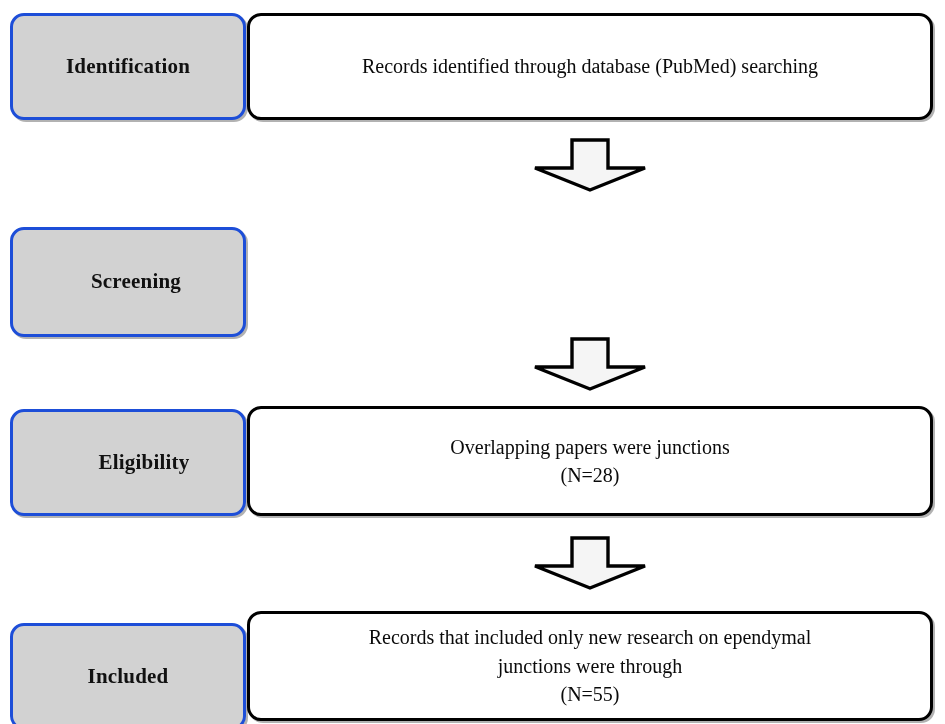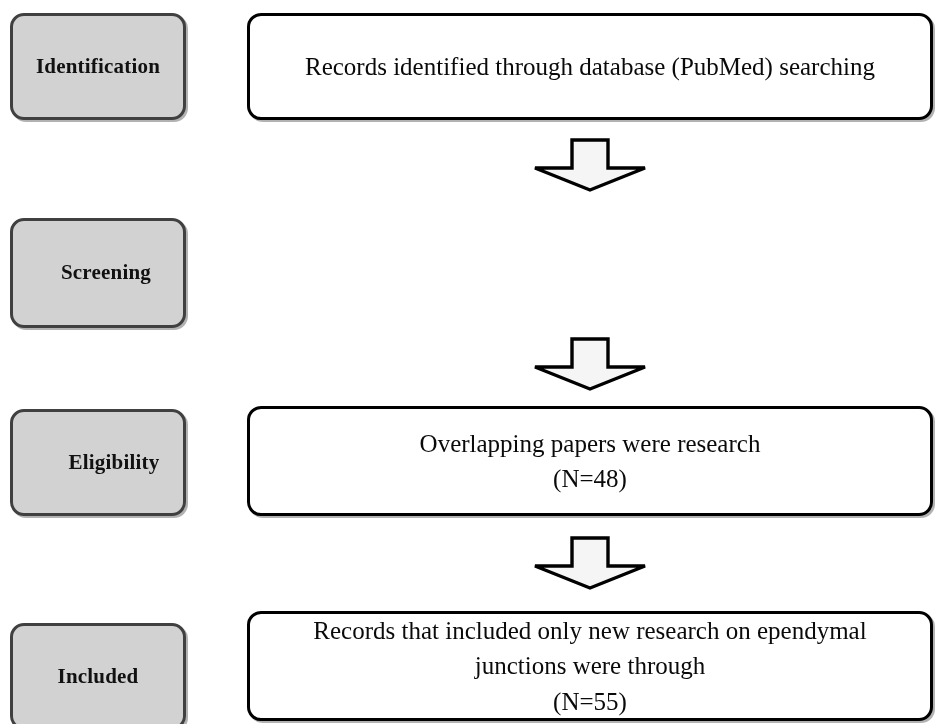--- a/index.html
+++ b/index.html
@@ -16,23 +16,23 @@
     overflow: hidden;
   }
   .stage-row {
     position: absolute;
     left: 0;
     width: 945px;
   }
   .stage-label {
     position: absolute;
     left: 10px;
-    width: 176px;
+    width: 236px;
     background: #d2d2d2;
-    border: 3px solid #404040;
+    border: 3px solid #1d4ed8;
     border-radius: 14px;
     box-sizing: border-box;
     display: flex;
     align-items: center;
     justify-content: center;
     box-shadow: 2px 2px 0 rgba(0,0,0,0.30);
   }
   .stage-label-text {
     font-weight: bold;
     font-size: 21px;
@@ -48,21 +48,21 @@
     background: #ffffff;
     border: 3px solid #000000;
     border-radius: 14px;
     box-sizing: border-box;
     display: flex;
     align-items: center;
     justify-content: center;
     box-shadow: 2px 2px 0 rgba(0,0,0,0.30);
   }
   .stage-box-text {
-    font-size: 25px;
+    font-size: 20px;
     color: #0a0a0a;
     text-align: center;
     line-height: 1.42;
     padding: 0 14px;
   }
   .stage-box-text .ln {
     display: block;
   }
   .arrow-connector {
     position: absolute;
@@ -92,39 +92,39 @@
     </div>
   </div>
 
   <div class="arrow-connector" style="top:138px;">
     <svg viewBox="0 0 116 54" xmlns="http://www.w3.org/2000/svg" aria-hidden="true">
       <polygon points="40,2 76,2 76,30 113,30 58,52 3,30 40,30" fill="#f5f5f5" stroke="#000000" stroke-width="3.4" stroke-linejoin="miter"></polygon>
     </svg>
   </div>
 
   <div class="stage-row" style="top:210px;height:110px;">
-    <div class="stage-label" style="top:8px;height:110px;padding-left:16px;">
+    <div class="stage-label" style="top:17px;height:110px;padding-left:16px;">
       <span class="stage-label-text">Screening</span>
     </div>
   </div>
 
   <div class="arrow-connector" style="top:337px;">
     <svg viewBox="0 0 116 54" xmlns="http://www.w3.org/2000/svg" aria-hidden="true">
       <polygon points="40,2 76,2 76,30 113,30 58,52 3,30 40,30" fill="#f5f5f5" stroke="#000000" stroke-width="3.4" stroke-linejoin="miter"></polygon>
     </svg>
   </div>
 
   <div class="stage-row" style="top:409px;height:107px;">
     <div class="stage-label" style="top:0;height:107px;padding-left:32px;">
       <span class="stage-label-text">Eligibility</span>
     </div>
     <div class="stage-box" style="top:-3px;height:110px;">
       <div class="stage-box-text">
-        <span class="ln">Overlapping papers were research</span>
-        <span class="ln">(N=48)</span>
+        <span class="ln">Overlapping papers were junctions</span>
+        <span class="ln">(N=28)</span>
       </div>
     </div>
   </div>
 
   <div class="arrow-connector" style="top:536px;">
     <svg viewBox="0 0 116 54" xmlns="http://www.w3.org/2000/svg" aria-hidden="true">
       <polygon points="40,2 76,2 76,30 113,30 58,52 3,30 40,30" fill="#f5f5f5" stroke="#000000" stroke-width="3.4" stroke-linejoin="miter"></polygon>
     </svg>
   </div>
 

